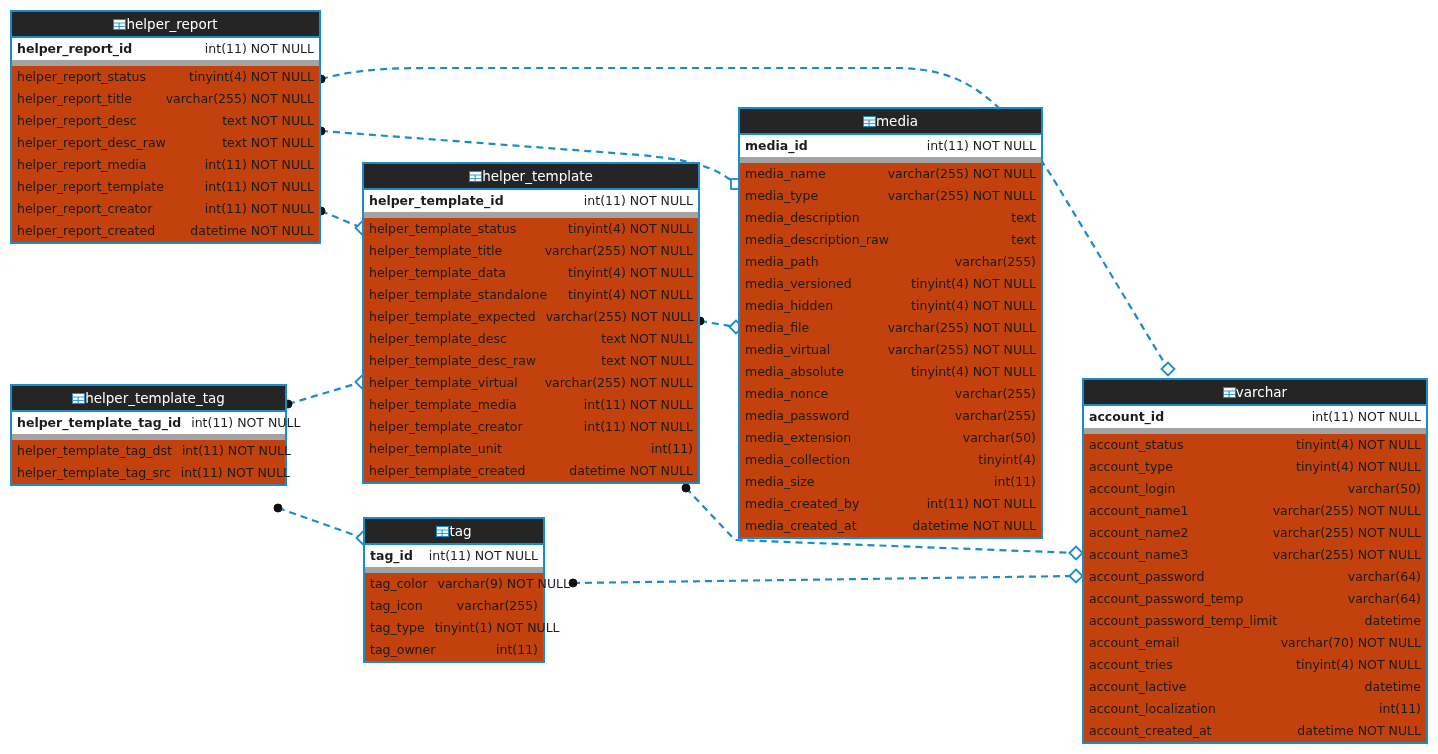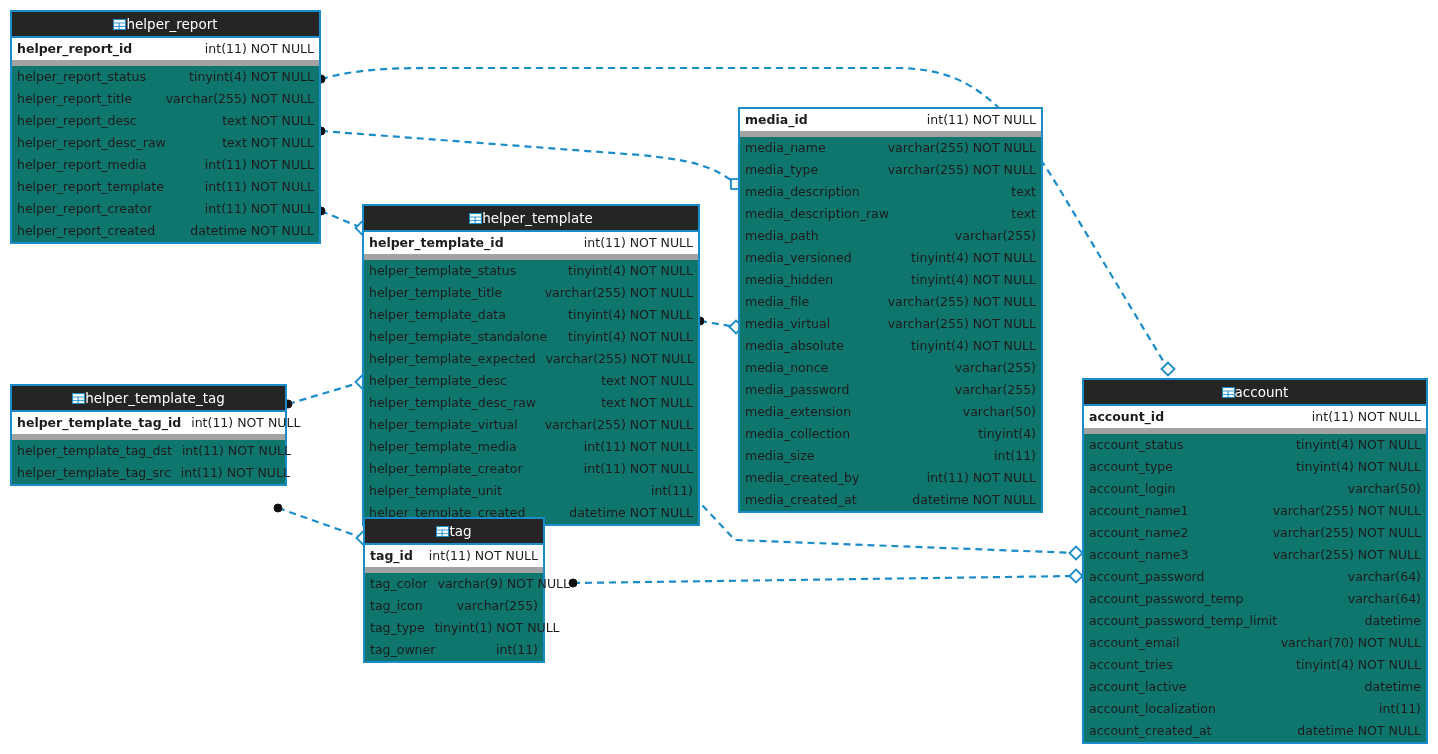--- a/index.html
+++ b/index.html
@@ -33,21 +33,21 @@
     border-bottom:2px solid #1a8cc8;
   }
   .tbl-icon{
     display:inline-block;width:13px;height:11px;position:relative;flex:0 0 auto;
   }
   .tbl-icon svg{display:block;}
   .pk-block{
     background:#ffffff;
     border-bottom:6px solid #a3a3a3;
   }
-  .cols-block{background:#0f766e;}
+  .cols-block{background:#c2410c;}
   .col{
     display:flex;
     justify-content:space-between;
     align-items:center;
     font-size:12.5px;
     line-height:22px;
     height:22px;
     padding:0 5px;
     color:#1c1c1c;
     white-space:nowrap;
@@ -160,21 +160,21 @@
           <div class="col">
             <span class="cname">helper_report_creator</span>
             <span class="ctype">int(11) NOT NULL</span>
           </div>
           <div class="col">
             <span class="cname">helper_report_created</span>
             <span class="ctype">datetime NOT NULL</span>
           </div>
         </div>
       </div>
-      <div class="entity" style="left: 362px; top: 162px; width: 338px; margin-top: 42px;">
+      <div class="entity" style="left: 362px; top: 162px; width: 338px;">
         <div class="entity-header">
           <span class="tbl-icon">
             <svg width="13" height="11" viewBox="0 0 13 11">
               <rect x="0" y="0" width="13" height="11" fill="#1a8cc8"></rect>
               <rect x="1" y="1" width="11" height="2.6" fill="#ffffff" opacity="0.95"></rect>
               <rect x="1" y="4.4" width="4.6" height="2.6" fill="#ffffff" opacity="0.95"></rect>
               <rect x="6.6" y="4.4" width="5.4" height="2.6" fill="#ffffff" opacity="0.95"></rect>
               <rect x="1" y="7.8" width="4.6" height="2.2" fill="#ffffff" opacity="0.95"></rect>
               <rect x="6.6" y="7.8" width="5.4" height="2.2" fill="#ffffff" opacity="0.95"></rect>
             </svg>
@@ -232,20 +232,33 @@
             <span class="cname">helper_template_unit</span>
             <span class="ctype">int(11)</span>
           </div>
           <div class="col">
             <span class="cname">helper_template_created</span>
             <span class="ctype">datetime NOT NULL</span>
           </div>
         </div>
       </div>
       <div class="entity" style="left: 738px; top: 107px; width: 305px;">
+        <div class="entity-header">
+          <span class="tbl-icon">
+            <svg width="13" height="11" viewBox="0 0 13 11">
+              <rect x="0" y="0" width="13" height="11" fill="#1a8cc8"></rect>
+              <rect x="1" y="1" width="11" height="2.6" fill="#ffffff" opacity="0.95"></rect>
+              <rect x="1" y="4.4" width="4.6" height="2.6" fill="#ffffff" opacity="0.95"></rect>
+              <rect x="6.6" y="4.4" width="5.4" height="2.6" fill="#ffffff" opacity="0.95"></rect>
+              <rect x="1" y="7.8" width="4.6" height="2.2" fill="#ffffff" opacity="0.95"></rect>
+              <rect x="6.6" y="7.8" width="5.4" height="2.2" fill="#ffffff" opacity="0.95"></rect>
+            </svg>
+          </span>
+          <span>media</span>
+        </div>
         <div class="pk-block">
           <div class="col pk">
             <span class="cname">media_id</span>
             <span class="ctype">int(11) NOT NULL</span>
           </div>
         </div>
         <div class="cols-block">
           <div class="col">
             <span class="cname">media_name</span>
             <span class="ctype">varchar(255) NOT NULL</span>
@@ -321,21 +334,21 @@
           <span class="tbl-icon">
             <svg width="13" height="11" viewBox="0 0 13 11">
               <rect x="0" y="0" width="13" height="11" fill="#1a8cc8"></rect>
               <rect x="1" y="1" width="11" height="2.6" fill="#ffffff" opacity="0.95"></rect>
               <rect x="1" y="4.4" width="4.6" height="2.6" fill="#ffffff" opacity="0.95"></rect>
               <rect x="6.6" y="4.4" width="5.4" height="2.6" fill="#ffffff" opacity="0.95"></rect>
               <rect x="1" y="7.8" width="4.6" height="2.2" fill="#ffffff" opacity="0.95"></rect>
               <rect x="6.6" y="7.8" width="5.4" height="2.2" fill="#ffffff" opacity="0.95"></rect>
             </svg>
           </span>
-          <span>account</span>
+          <span>varchar</span>
         </div>
         <div class="pk-block">
           <div class="col pk">
             <span class="cname">account_id</span>
             <span class="ctype">int(11) NOT NULL</span>
           </div>
         </div>
         <div class="cols-block">
           <div class="col">
             <span class="cname">account_status</span>

